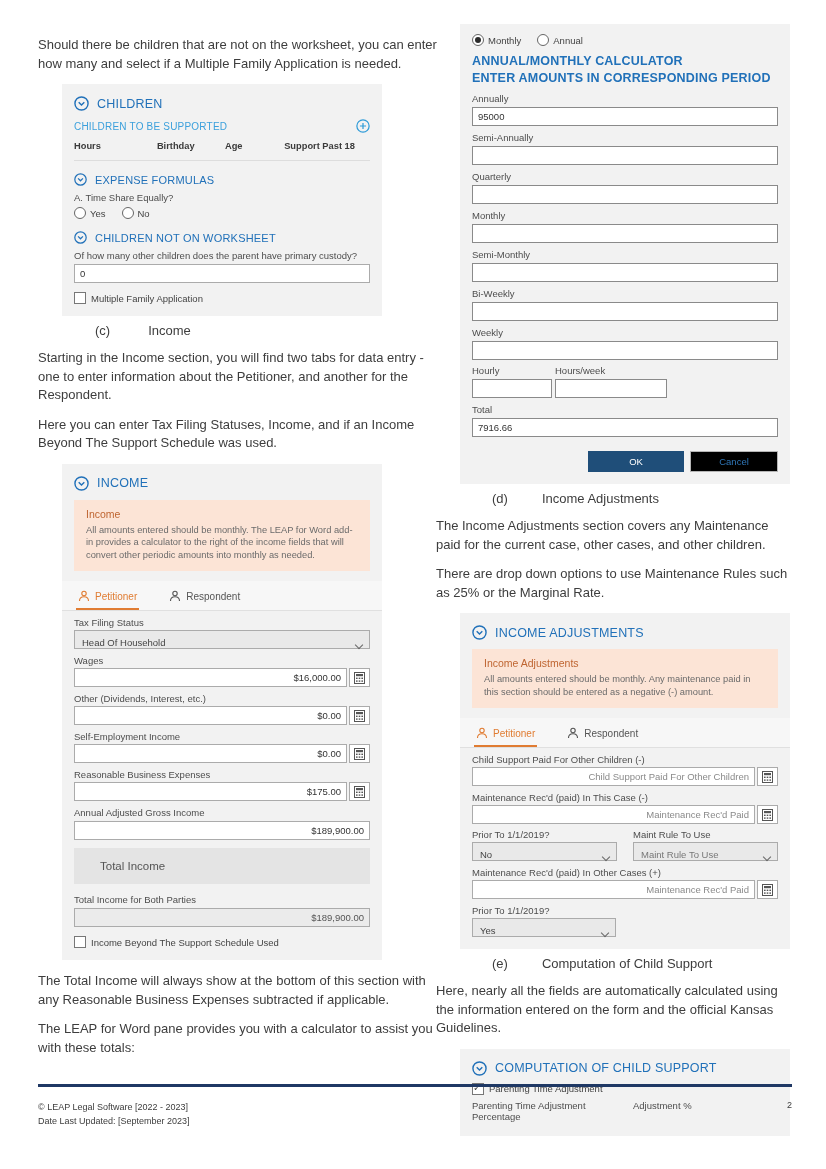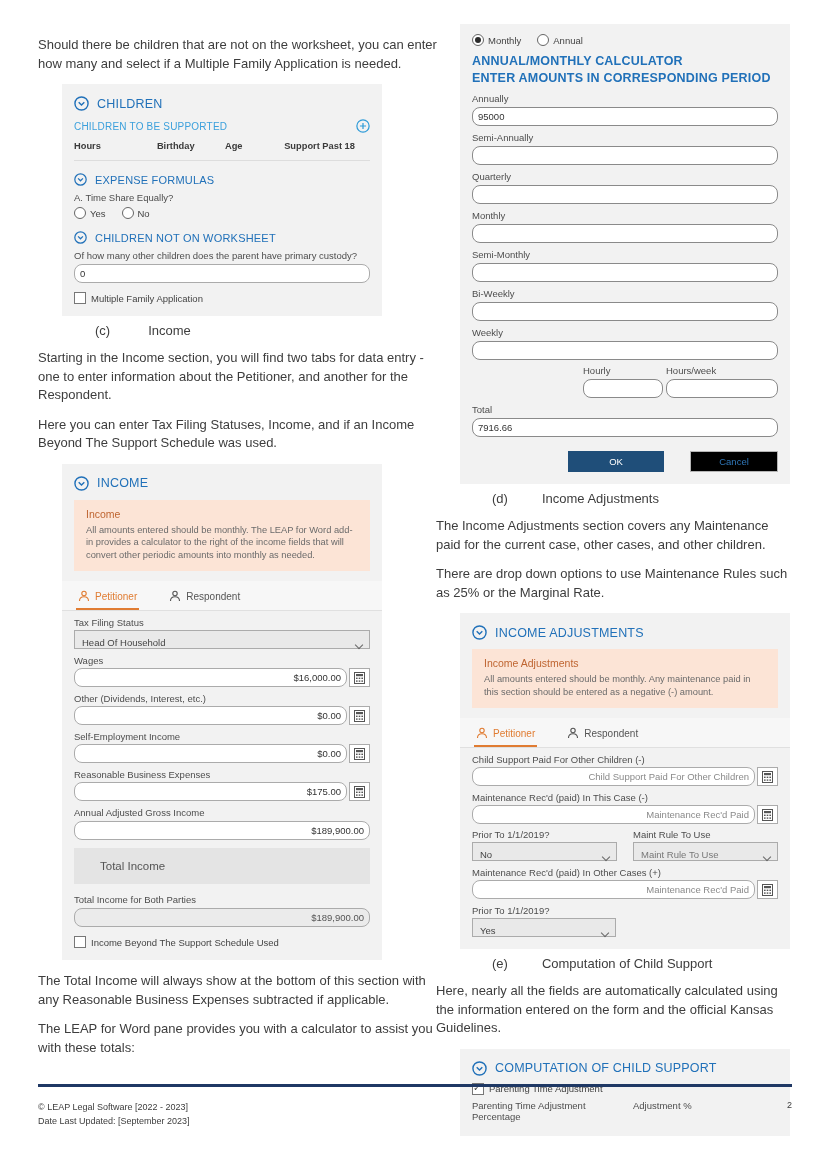--- a/index.html
+++ b/index.html
@@ -19,21 +19,21 @@
   .sec-head{display:flex;align-items:center;gap:8px;font-size:12.5px;color:#2171b9;letter-spacing:.2px;margin-top:4px;}
   .sec-head.small{font-size:11px;margin-top:12px;}
   .sub-head{display:flex;align-items:center;justify-content:space-between;margin-top:8px;font-size:10px;color:#3ba0dc;letter-spacing:.2px;}
   .th-row{display:flex;font-size:9.3px;font-weight:bold;color:#3b3b3b;margin-top:8px;padding-bottom:9px;border-bottom:1px solid #ddd;}
   .th-row span:nth-child(1){width:28%;}
   .th-row span:nth-child(2){width:23%;}
   .th-row span:nth-child(3){width:20%;}
   .th-row span:nth-child(4){width:29%;}
   .flabel{font-size:9.5px;line-height:11px;color:#4d4d4d;margin:6px 0 2px;}
   .tinput{height:19px;border:1px solid #ababab;background:#fff;font-size:9.5px;padding:0 5px;
-    width:100%;box-sizing:border-box;font-family:inherit;color:#333;border-radius:8px;}
+    width:100%;box-sizing:border-box;font-family:inherit;color:#333;border-radius:0;}
   .tinput.right{text-align:right;}
   .tinput.dark{border-color:#8a8a8a;}
   .tinput.disabled{background:#ebebeb;color:#555;}
   .tinput::placeholder{color:#8a8a8a;opacity:1;}
   .inp-row{display:flex;align-items:stretch;}
   .inp-row .tinput{flex:1;}
   .calcbtn{width:21px;height:19px;border:1px solid #ababab;background:#fff;margin-left:2px;
     display:flex;align-items:center;justify-content:center;padding:0;cursor:pointer;}
   .dd{height:19px;background:#e9e9e9;border:1px solid #ababab;display:flex;align-items:flex-end;
     justify-content:space-between;padding:0 7px;font-size:9.5px;color:#444;box-sizing:border-box;cursor:pointer;}
@@ -50,23 +50,23 @@
   .info-title{font-size:10.5px;color:#bf6531;margin-bottom:4px;}
   .info-body{font-size:9.3px;color:#6b6b6b;line-height:12.5px;}
   .tabs{display:flex;gap:28px;background:#f7f7f7;border-bottom:1px solid #e0e0e0;
     margin:10px -12px 0;padding:0 14px;}
   .tab{display:flex;align-items:center;gap:5px;padding:9px 2px 6px;font-size:10px;color:#555;
     border-bottom:2px solid transparent;cursor:pointer;}
   .tab.active{color:#e07c32;border-bottom-color:#e07c32;align-items:center;}
   .total-bar{background:#e4e4e4;height:36px;display:flex;align-items:center;
     padding-left:26px;font-size:11.5px;color:#555;margin-top:8px;}
   .calc-heads{font-size:12.5px;font-weight:600;color:#2171b9;line-height:17px;margin-top:7px;letter-spacing:.2px;}
-  .hour-row{display:flex;justify-content:flex-end;gap:3px;margin-top:5px;}
+  .hour-row{display:flex;gap:3px;margin-top:5px;}
   .hour-col label{display:block;font-size:9.5px;color:#4d4d4d;margin-bottom:2px;}
-  .btn-row{display:flex;justify-content:flex-end;gap:26px;margin-top:14px;}
+  .btn-row{display:flex;justify-content:flex-end;gap:6px;margin-top:14px;}
   .btn{height:21px;font-size:9.5px;font-family:inherit;cursor:pointer;border-radius:0;}
   .btn-ok{width:96px;background:#1f4e79;color:#fff;border:1px solid #1f4e79;}
   .btn-cancel{width:88px;background:#000000;color:#2e75b6;border:1px solid #b5b5b5;}
   .two-col{display:flex;gap:16px;margin-top:5px;}
   .two-col > div{flex:1 1 0;}
   .half{width:47%;}
   
   #footer-rule{position:absolute;left:38px;right:34px;top:1084px;height:3px;background:#1f3864;}
   #footer-text{position:absolute;left:38px;top:1100px;font-size:9px;line-height:14px;color:#3d3d3d;}
   #page-num{position:absolute;right:34px;top:1100px;font-size:9px;color:#3d3d3d;}

